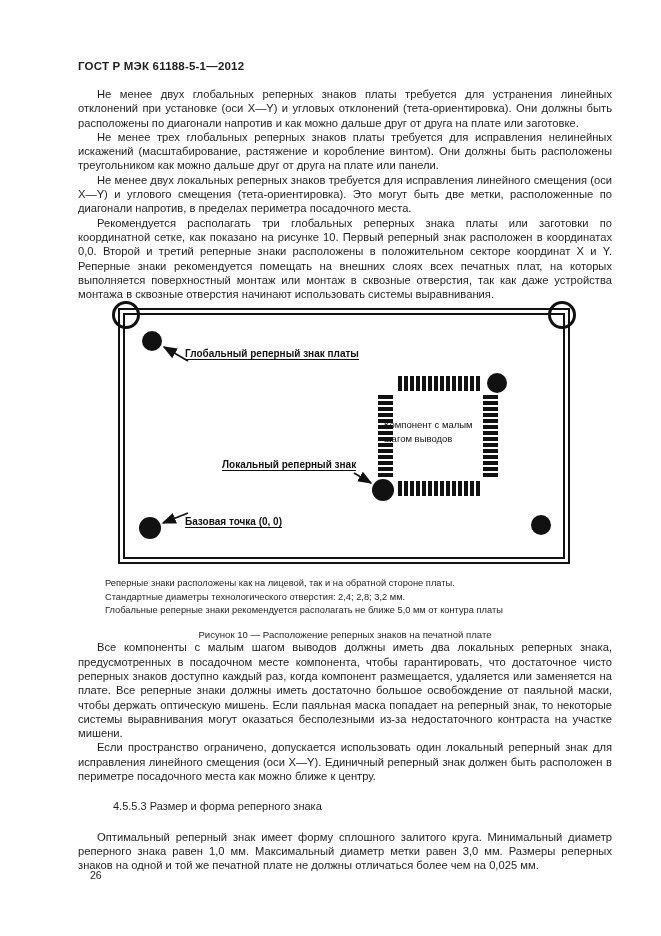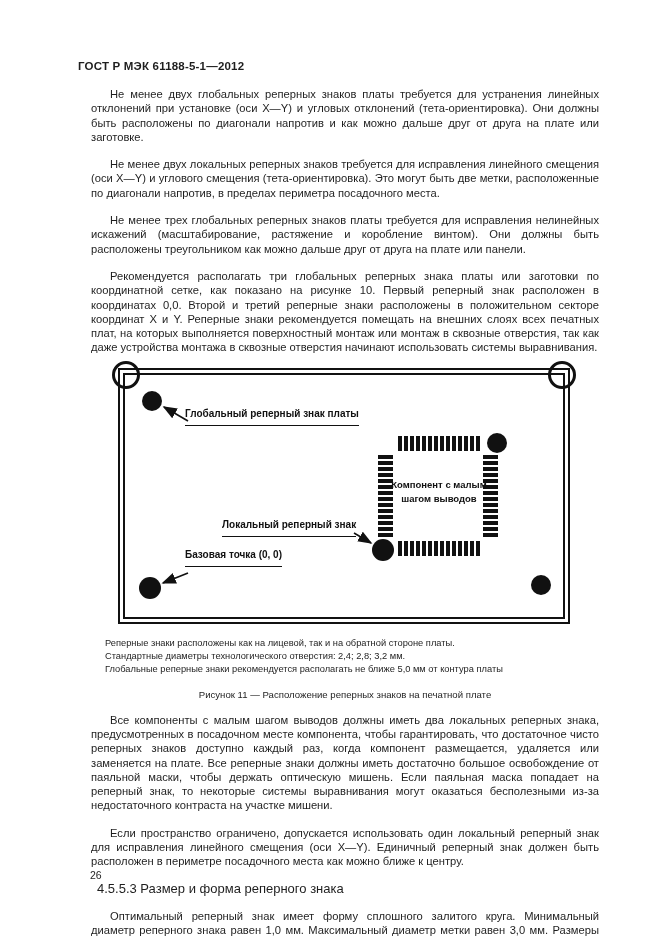--- a/index.html
+++ b/index.html
@@ -16,29 +16,29 @@
     left: 78px; top: 60px;
     width: 534px;
   }
   .doc-header {
     font-size: 11.5px;
     font-weight: bold;
     letter-spacing: .2px;
     margin-bottom: 15px;
   }
   p.body-par {
-    margin: 13px;
+    margin: 0;
     font-size: 11.2px;
     line-height: 14.3px;
     text-align: justify;
     text-indent: 19px;
   }
   p.subheading {
-    margin: 0;
-    font-size: 13px;
+    margin: 16px;
+    font-size: 11px;
     line-height: 14.3px;
     text-indent: 19px;
   }
   
   .figure {
     position: relative;
     width: 452px; height: 256px;
     margin: 7px 0 0 40px;
   }
   .board-outer {
@@ -71,36 +71,35 @@
   .pads { position: absolute; }
   .pads-h { background: repeating-linear-gradient(90deg, #111 0 4px, transparent 4px 6px); }
   .pads-v { background: repeating-linear-gradient(180deg, #111 0 4px, transparent 4px 6px); }
   .pads-top    { left:280px; top:68px;  width:82px; height:15px; }
   .pads-bottom { left:280px; top:173px; width:82px; height:15px; }
   .pads-left   { left:260px; top:87px;  width:15px; height:83px; }
   .pads-right  { left:365px; top:87px;  width:15px; height:83px; }
   .comp-label {
     position: absolute;
     left: 266px; top: 110px; width: 110px;
-    text-align: center;
-    font-size: 9.5px; font-weight: bold;
+    font-size: 9.5px; font-weight: normal;
     line-height: 14px;
     color: #111;
   }
   .fig-label {
     position: absolute;
     font-size: 10px; font-weight: bold;
     color: #111;
     border-bottom: 1.5px solid #111;
-    padding-bottom: 6px;
+    padding-bottom: 0;
     white-space: nowrap;
   }
   .label-global { left:67px; top:40px; }
   .label-local  { left:104px; top:151px;text-align:right; }
-  .label-base   { left:67px; top:181px; }
+  .label-base   { left:67px; top:208px; }
   .fig-arrows { position:absolute; left:0; top:0; width:452px; height:256px; }
   
   .notes {
     margin: 13px 0 0 27px;
     font-size: 9.3px;
     line-height: 13.3px;
   }
   .caption {
     margin-top: 12px;
     text-align: center;
@@ -115,22 +114,22 @@
 </style>
 </head>
 <body>
 
 <div class="page">
   <div class="content">
 
     <div class="doc-header">ГОСТ Р МЭК 61188-5-1—2012</div>
 
     <p class="body-par">Не менее двух глобальных реперных знаков платы требуется для устранения линейных отклонений при установке (оси X—Y) и угловых отклонений (тета-ориентировка). Они должны быть расположены по диагонали напротив и как можно дальше друг от друга на плате или заготовке.</p>
+    <p class="body-par">Не менее трех глобальных реперных знаков платы требуется для исправления нелинейных искажений (масштабирование, растяжение и коробление винтом). Они должны быть расположены треугольником как можно дальше друг от друга на плате или панели.</p>
     <p class="body-par">Не менее двух локальных реперных знаков требуется для исправления линейного смещения (оси X—Y) и углового смещения (тета-ориентировка). Это могут быть две метки, расположенные по диагонали напротив, в пределах периметра посадочного места.</p>
-    <p class="body-par">Не менее трех глобальных реперных знаков платы требуется для исправления нелинейных искажений (масштабирование, растяжение и коробление винтом). Они должны быть расположены треугольником как можно дальше друг от друга на плате или панели.</p>
     <p class="body-par">Рекомендуется располагать три глобальных реперных знака платы или заготовки по координатной сетке, как показано на рисунке 10. Первый реперный знак расположен в координатах 0,0. Второй и третий реперные знаки расположены в положительном секторе координат X и Y. Реперные знаки рекомендуется помещать на внешних слоях всех печатных плат, на которых выполняется поверхностный монтаж или монтаж в сквозные отверстия, так как даже устройства монтажа в сквозные отверстия начинают использовать системы выравнивания.</p>
 
     <div class="figure">
       <div class="board-outer">
         <div class="board-inner"></div>
       </div>
 
       <div class="tooling-hole hole-tl"></div>
       <div class="tooling-hole hole-tr"></div>
 
@@ -165,21 +164,21 @@
       <div class="fig-label label-local">Локальный реперный знак</div>
       <div class="fig-label label-base">Базовая точка (0, 0)</div>
     </div>
 
     <div class="notes">
       <div>Реперные знаки расположены как на лицевой, так и на обратной стороне платы.</div>
       <div>Стандартные диаметры технологического отверстия: 2,4; 2,8; 3,2 мм.</div>
       <div>Глобальные реперные знаки рекомендуется располагать не ближе 5,0 мм от контура платы</div>
     </div>
 
-    <div class="caption">Рисунок 11 — Расположение реперных знаков на печатной плате</div>
+    <div class="caption">Рисунок 10 — Расположение реперных знаков на печатной плате</div>
 
     <p class="body-par after-figure">Все компоненты с малым шагом выводов должны иметь два локальных реперных знака, предусмотренных в посадочном месте компонента, чтобы гарантировать, что достаточное чисто реперных знаков доступно каждый раз, когда компонент размещается, удаляется или заменяется на плате. Все реперные знаки должны иметь достаточно большое освобождение от паяльной маски, чтобы держать оптическую мишень. Если паяльная маска попадает на реперный знак, то некоторые системы выравнивания могут оказаться бесполезными из-за недостаточного контраста на участке мишени.</p>
     <p class="body-par">Если пространство ограничено, допускается использовать один локальный реперный знак для исправления линейного смещения (оси X—Y). Единичный реперный знак должен быть расположен в периметре посадочного места как можно ближе к центру.</p>
     <p class="subheading">4.5.5.3 Размер и форма реперного знака</p>
     <p class="body-par">Оптимальный реперный знак имеет форму сплошного залитого круга. Минимальный диаметр реперного знака равен 1,0 мм. Максимальный диаметр метки равен 3,0 мм. Размеры реперных знаков на одной и той же печатной плате не должны отличаться более чем на 0,025 мм.</p>
   </div>
 
   <div class="page-number">26</div>
 </div>
 

